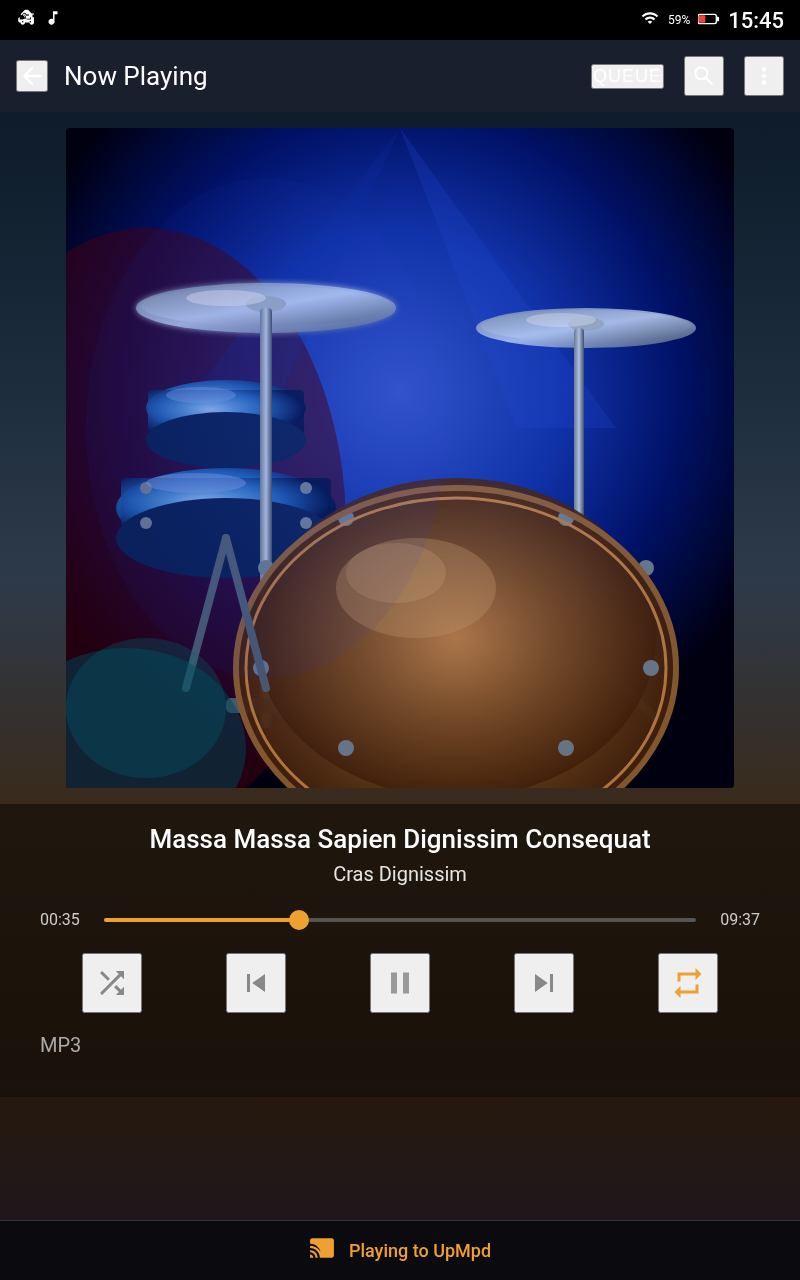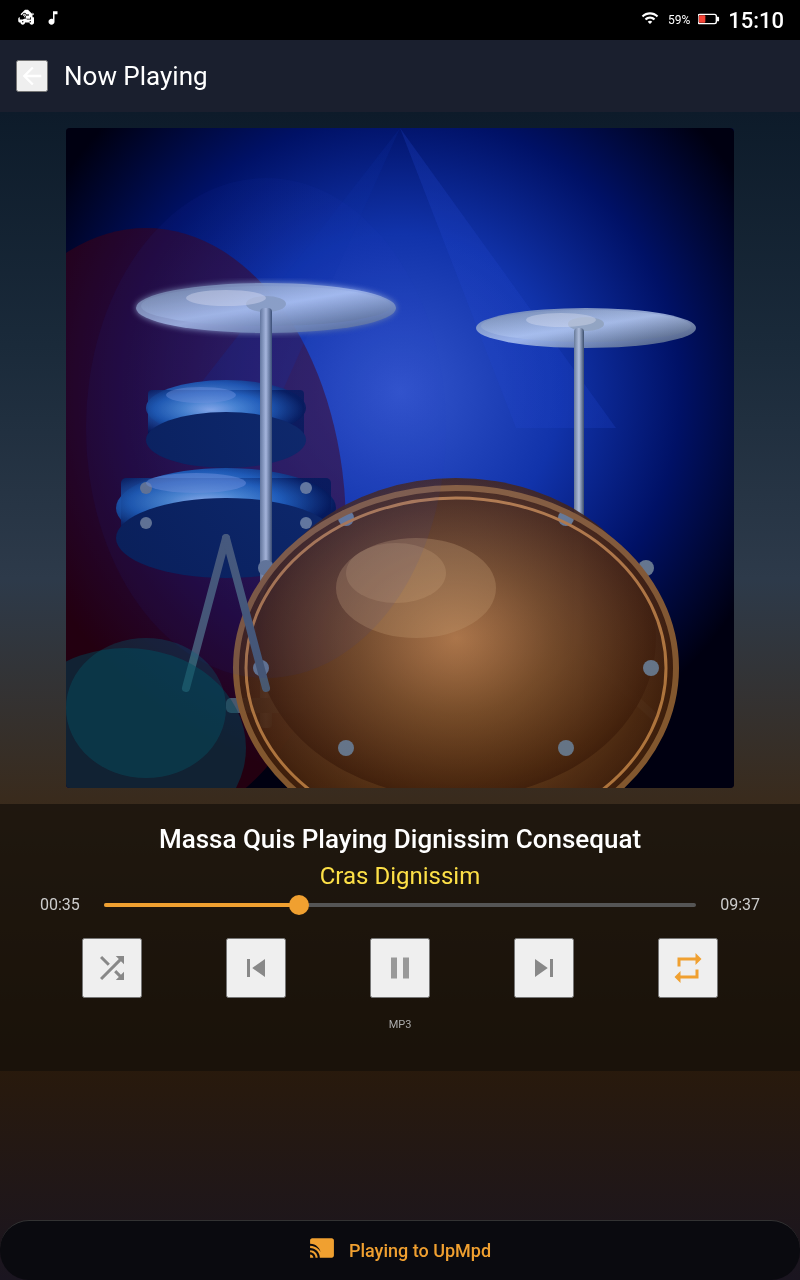--- a/index.html
+++ b/index.html
@@ -174,24 +174,24 @@
 
     .track-title {
       color: #fff;
       font-size: 26px;
       font-weight: 500;
       text-align: center;
       margin-bottom: 8px;
     }
 
     .track-artist {
-      color: #fde047;
-      font-size: 24px;
+      color: #e5e5e5;
+      font-size: 20px;
       text-align: center;
-      margin-bottom: 5px;
+      margin-bottom: 24px;
     }
 
     
     .progress-container {
       display: flex;
       align-items: center;
       gap: 14px;
       margin-bottom: 24px;
     }
 
@@ -249,40 +249,39 @@
 
     .ctrl-btn.active { color: #f0a030; }
 
     .ctrl-btn svg {
       width: 36px;
       height: 36px;
     }
 
     .format-label {
       color: #aaa;
-      font-size: 11px;
-      text-align: center;
+      font-size: 20px;
+      text-align: left;
       margin-bottom: 10px;
     }
 
     
     .bottom-bar {
       position: absolute;
       bottom: 0;
       left: 0;
       width: 100%;
       height: 60px;
       background: rgba(10, 10, 15, 0.95);
       display: flex;
       align-items: center;
       justify-content: center;
       gap: 14px;
       z-index: 10;
       border-top: 1px solid #333;
-      border-radius: 29px;
     }
 
     .cast-icon {
       color: #f0a030;
       font-size: 22px;
     }
 
     .cast-text {
       color: #f0a030;
       font-size: 18px;
@@ -320,31 +319,44 @@
       </svg>
     </span>
     <span style="color:#fff;font-size:12px;">59%</span>
     <span style="color:#f44336;">
       <svg width="22" height="14" viewBox="0 0 24 12" fill="currentColor">
         <rect x="0" y="1" width="20" height="10" rx="2" ry="2" stroke="white" stroke-width="1.5" fill="none"></rect>
         <rect x="20" y="3.5" width="3" height="5" rx="1" fill="white"></rect>
         <rect x="1" y="2" width="7" height="8" rx="1" fill="#f44336"></rect>
       </svg>
     </span>
-    <span class="status-time">15:10</span>
+    <span class="status-time">15:45</span>
   </div>
 </div>
 
 <div class="app-bar">
   <button class="back-btn">
     <svg width="28" height="28" viewBox="0 0 24 24" fill="white">
       <path d="M20 11H7.83l5.59-5.59L12 4l-8 8 8 8 1.41-1.41L7.83 13H20v-2z"></path>
     </svg>
   </button>
   <span class="app-title">Now Playing</span>
+  <div class="app-bar-actions">
+    <button class="queue-btn">QUEUE</button>
+    <button class="icon-btn">
+      <svg width="26" height="26" viewBox="0 0 24 24" fill="white">
+        <path d="M15.5 14h-.79l-.28-.27C15.41 12.59 16 11.11 16 9.5 16 5.91 13.09 3 9.5 3S3 5.91 3 9.5 5.91 16 9.5 16c1.61 0 3.09-.59 4.23-1.57l.27.28v.79l5 4.99L20.49 19l-4.99-5zm-6 0C7.01 14 5 11.99 5 9.5S7.01 5 9.5 5 14 7.01 14 9.5 11.99 14 9.5 14z"></path>
+      </svg>
+    </button>
+    <button class="icon-btn">
+      <svg width="26" height="26" viewBox="0 0 24 24" fill="white">
+        <path d="M12 8c1.1 0 2-.9 2-2s-.9-2-2-2-2 .9-2 2 .9 2 2 2zm0 2c-1.1 0-2 .9-2 2s.9 2 2 2 2-.9 2-2-.9-2-2-2zm0 6c-1.1 0-2 .9-2 2s.9 2 2 2 2-.9 2-2-.9-2-2-2z"></path>
+      </svg>
+    </button>
+  </div>
 </div>
 
 <div class="content-wrapper">
   <div class="bg-blur"></div>
 
   <div class="album-art-container">
     <div class="album-art">
       <div class="drum-art">
         <svg viewBox="0 0 668 660" xmlns="http://www.w3.org/2000/svg">
           <defs>
@@ -454,21 +466,21 @@
 
           <ellipse cx="60" cy="620" rx="120" ry="100" fill="#004455" opacity="0.5"></ellipse>
           <ellipse cx="80" cy="580" rx="80" ry="70" fill="#006677" opacity="0.3"></ellipse>
         </svg>
       </div>
     </div>
   </div>
 
   <div class="player-area">
 
-    <div class="track-title">Massa Quis Playing Dignissim Consequat</div>
+    <div class="track-title">Massa Massa Sapien Dignissim Consequat</div>
     <div class="track-artist">Cras Dignissim</div>
 
     <div class="progress-container">
       <span class="time-label">00:35</span>
       <div class="progress-bar-wrapper">
         <div class="progress-bar-fill" style="width: 33%;">
           <div class="progress-thumb"></div>
         </div>
       </div>
       <span class="time-label end">09:37</span>

